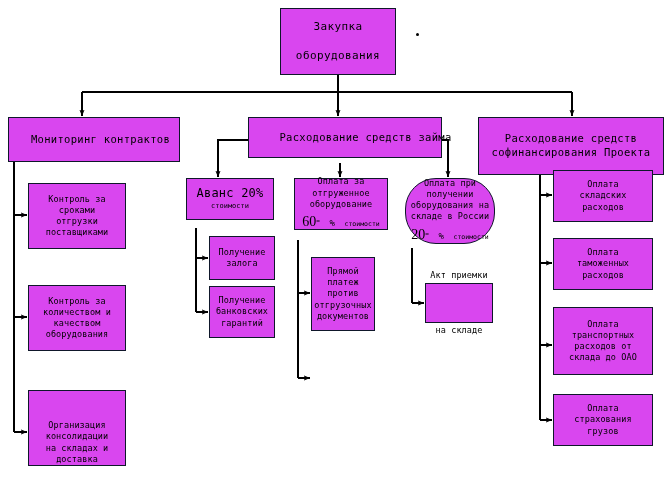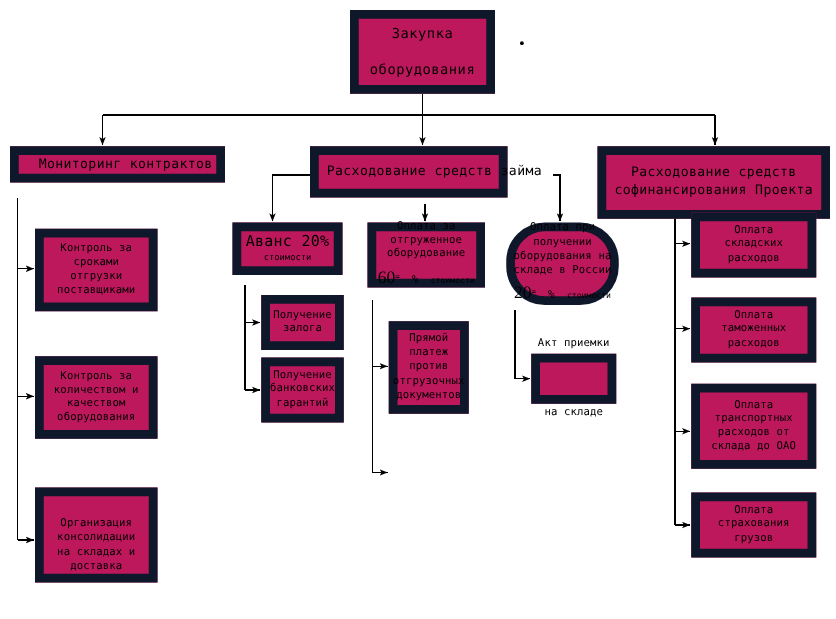--- a/index.html
+++ b/index.html
@@ -10,22 +10,22 @@
   #canvas {
     position: relative;
     width: 669px;
     height: 495px;
     background: #ffffff;
     font-family: "DejaVu Sans Mono", "Liberation Mono", monospace;
     overflow: hidden;
   }
   .node {
     position: absolute;
-    border: 7px solid #0f172a;
-    background: #be185d;
+    border: 1px solid #0f172a;
+    background: #d946ef;
     box-sizing: border-box;
     display: flex;
     flex-direction: column;
     align-items: center;
     justify-content: center;
     text-align: center;
     color: #000000;
     z-index: 3;
   }
   .node .ln {
@@ -115,25 +115,25 @@
     </g>
   </svg>
 
   <div class="dot" style="left:416px; top:33px;"></div>
 
   <div class="node t-root root-gap" style="left:280px; top:8px; width:116px; height:67px;">
     <span class="ln">Закупка</span>
     <span class="ln">оборудования</span>
   </div>
 
-  <div class="node t-lvl2" style="left:8px; top:117px; width:172px; height:29px;padding-left:13px;">
+  <div class="node t-lvl2" style="left:8px; top:117px; width:172px; height:45px;padding-left:13px;">
     <span class="ln">Мониторинг контрактов</span>
   </div>
 
-  <div class="node t-lvl2" style="left:248px; top:117px; width:158px; height:41px;padding-left:41px;">
+  <div class="node t-lvl2" style="left:248px; top:117px; width:194px; height:41px;padding-left:41px;">
     <span class="ln">Расходование средств займа</span>
   </div>
 
   <div class="node t-lvl2" style="left:478px; top:117px; width:186px; height:58px;">
     <span class="ln">Расходование средств</span>
     <span class="ln">софинансирования Проекта</span>
   </div>
 
   <div class="node t-small" style="left:28px; top:183px; width:98px; height:66px;">
     <span class="ln">Контроль за</span>

